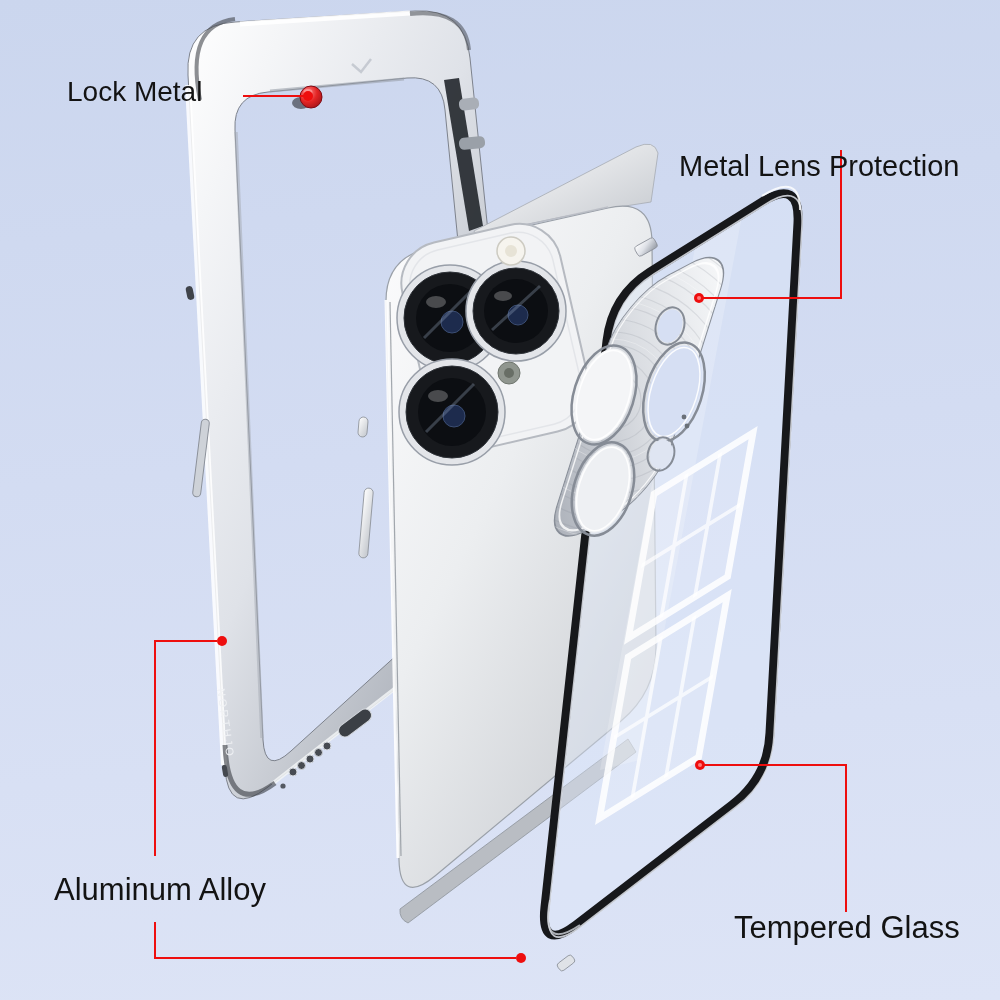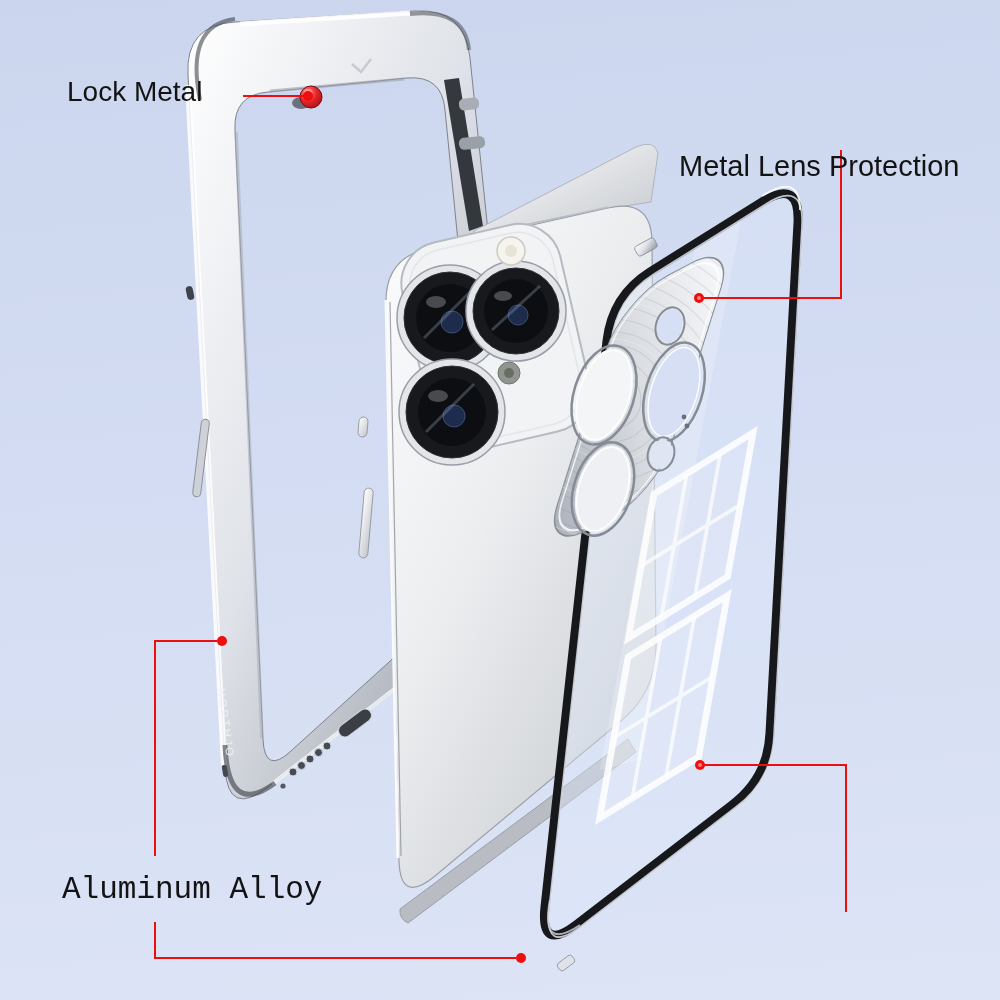--- a/index.html
+++ b/index.html
@@ -8,21 +8,21 @@
     background:linear-gradient(175deg,#cbd6ee 0%,#d3dcf2 45%,#dde4f6 100%);
     font-family:"Liberation Sans",sans-serif;
   }
   .stage svg{position:absolute;left:0;top:0;}
   .callout-label{
     position:absolute;color:#131313;white-space:nowrap;
     font-family:"Liberation Sans",sans-serif;letter-spacing:0;
   }
   .lbl-lock{left:67px;top:76px;font-size:28px;}
   .lbl-metal{left:679px;top:106px;font-size:29px;margin-top:44px;}
-  .lbl-alu{left:62px;top:872px;font-size:31px;font-family:Liberation Mono, monospace;}
+  .lbl-alu{left:54px;top:872px;font-size:31px;}
   .lbl-glass{left:734px;top:910px;font-size:31px;}
 </style>
 </head>
 <body>
 
 <div class="stage">
 
 <svg width="1000" height="1000" viewBox="0 0 1000 1000">
   <defs>
     <linearGradient id="gMetal" x1="0" y1="0" x2="1" y2="1">
@@ -225,14 +225,15 @@
     <circle cx="222" cy="641" r="5" fill="#ee0e0e"></circle>
     <circle cx="521" cy="958" r="5" fill="#ee0e0e"></circle>
     <circle cx="700" cy="765" r="5" fill="#ee0e0e"></circle>
     <circle cx="700" cy="765" r="2" fill="#ff7a7a"></circle>
   </g>
 </svg>
 
 <div class="callout-label lbl-lock">Lock Metal</div>
 <div class="callout-label lbl-metal">Metal Lens Protection</div>
 <div class="callout-label lbl-alu">Aluminum Alloy</div>
+<div class="callout-label lbl-glass">Tempered Glass</div>
 
 </div>
 
 </body></html>

